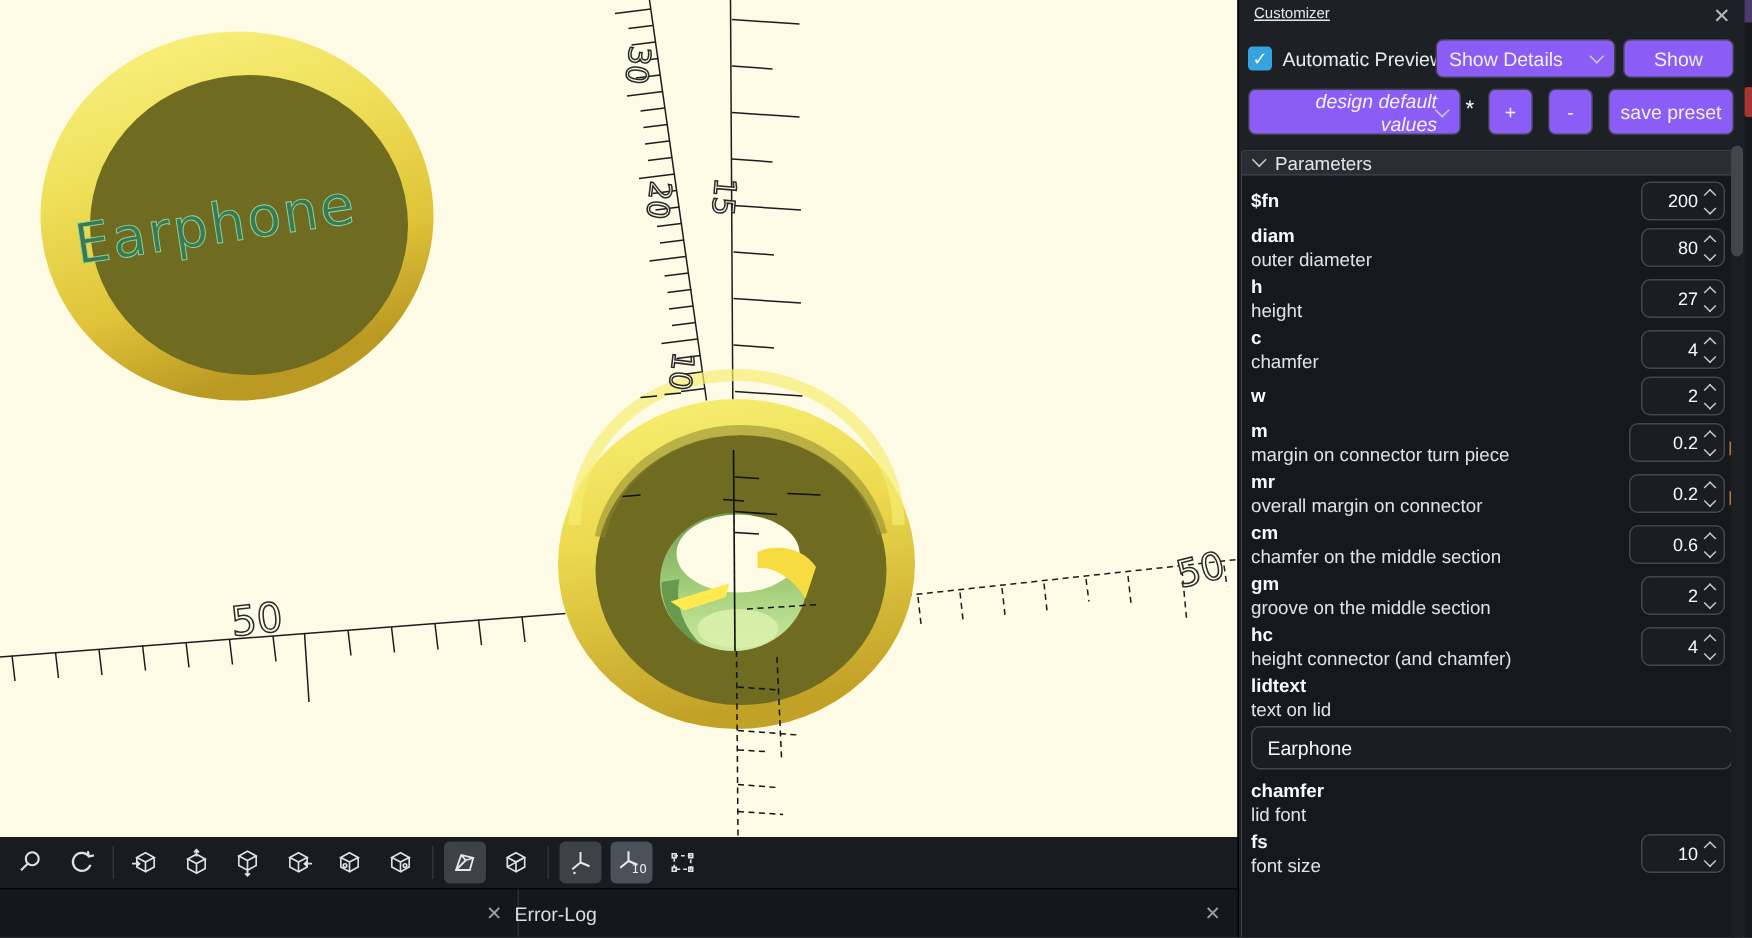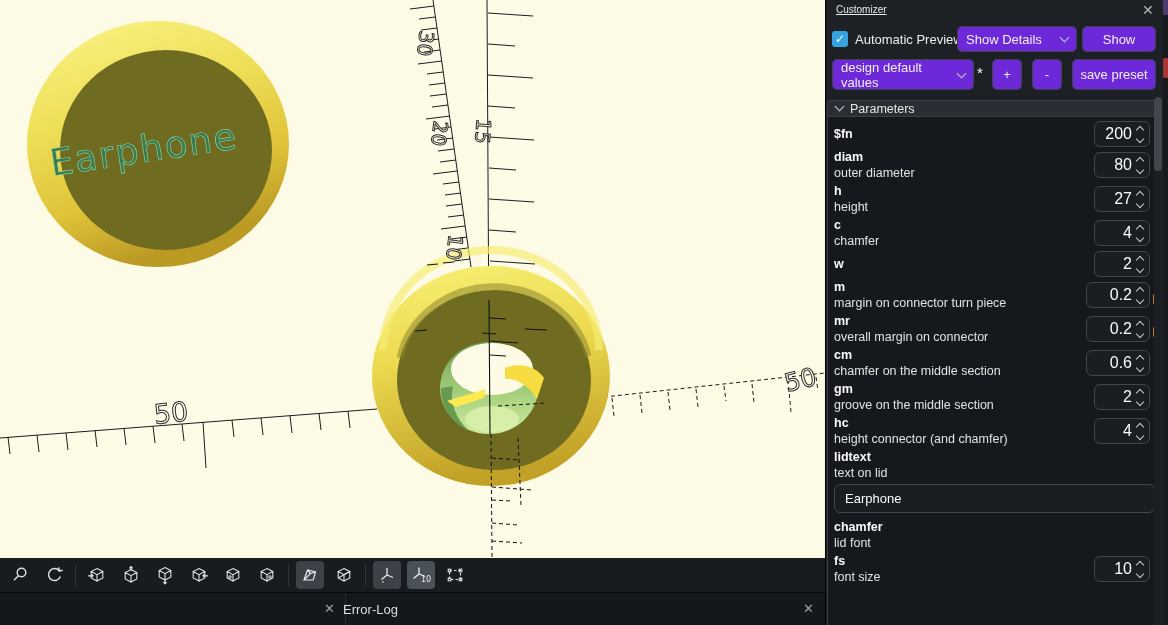--- a/index.html
+++ b/index.html
@@ -33,29 +33,29 @@
   .customizer { position:absolute; left:825px; top:0; width:343px; height:625px;
                 background:#1d2126; border-left:1px solid #000; color:#ececec; }
   .cz-title { position:absolute; left:10px; top:4px; font-size:10px; color:#e8e8e8;text-decoration:underline; }
   .cz-close { position:absolute; left:316px; top:2px; font-size:14px; color:#b4b8bc; cursor:pointer; }
 
   .cz-row1 { position:absolute; left:0; top:26px; width:336px; height:26px; }
   .checkbox { position:absolute; left:6px; top:5px; width:16px; height:16px; background:#35a3e0;
               border-radius:3px; color:#fff; font-size:12px; line-height:16px; text-align:center;
               cursor:pointer; }
   .cb-label { position:absolute; left:29px; top:6px; font-size:13px; }
-  .combo, .btn { background:#6d28d9; border:1px solid #3f444b; border-radius:5px;
-                 color:#f0f0f0; font-size:13px; display:flex; align-items:center; cursor:pointer; }
+  .combo, .btn { background:#8b5cf6; border:1px solid #3f444b; border-radius:5px;
+                 color:#f0f0f0; font-size:13px; display:flex; align-items:center; cursor:pointer;text-align:right; }
   .combo-details { position:absolute; left:131px; top:0; width:120px; height:26px; padding:0 8px;
                    justify-content:space-between; }
   .btn-reset { position:absolute; left:256px; top:0; width:74px; height:26px; justify-content:center; }
 
   .cz-row2 { position:absolute; left:0; top:59px; width:336px; height:31px; }
   .combo-preset { position:absolute; left:6px; top:0; width:142px; height:31px; padding:0 8px;
-                  justify-content:space-between; }
+                  justify-content:space-between;font-style:italic; }
   .star { position:absolute; left:151px; top:5px; font-size:15px; color:#fff; }
   .btn-plus  { position:absolute; left:166px; top:0; width:30px; height:31px; justify-content:center; }
   .btn-minus { position:absolute; left:206px; top:0; width:30px; height:31px; justify-content:center; }
   .btn-save  { position:absolute; left:246px; top:0; width:84px; height:31px; justify-content:center; }
 
   .chev { width:7px; height:7px; border-right:1.6px solid #c7cbd0; border-bottom:1.6px solid #c7cbd0;
           transform:rotate(45deg); margin-top:-3px; flex:0 0 auto; }
 
   .pgroup { position:absolute; left:1px; top:100px; width:330px; height:525px;
             border:1px solid #3a3f45; border-bottom:none; border-radius:3px 3px 0 0;
@@ -68,21 +68,21 @@
   .plist { padding:3px 0 0 0; }
   .prow { display:flex; justify-content:space-between; align-items:center; padding:1px 6px; }
   .prow.tcol { flex-direction:column; align-items:stretch; }
   .plabels { line-height:16px; }
   .pname { font-size:12.5px; font-weight:bold; color:#fafafa; line-height:16px; }
   .pdesc { font-size:12.5px; color:#e2e2e2; line-height:16px; }
   .spin { height:26px; min-width:56px; background:#1a1d22; border:1px solid #42474e;
           border-radius:6px; display:flex; align-items:center; justify-content:flex-end;
           gap:5px; padding:0 6px; cursor:pointer; }
   .spin.wide { min-width:64px; }
-  .spinval { font-size:16px; color:#fafafa; }
+  .spinval { font-size:12px; color:#fafafa; }
   .spinbtns { display:flex; flex-direction:column; gap:3px; padding-top:1px; }
   .cu { width:6px; height:6px; border-top:1.5px solid #c7cbd0; border-right:1.5px solid #c7cbd0;
         transform:rotate(-45deg); display:block; }
   .cd { width:6px; height:6px; border-top:1.5px solid #c7cbd0; border-right:1.5px solid #c7cbd0;
         transform:rotate(135deg); display:block; }
   .ptext { height:29px; margin:3px 0 4px 0; width:321px; background:#1a1d22;
            border:1px solid #42474e; border-radius:6px; color:#fafafa; font-size:13px;
            padding:0 10px; font-family:"Liberation Sans",sans-serif; }
 
   .mod-marker { position:absolute; left:327px; width:0; height:0;

